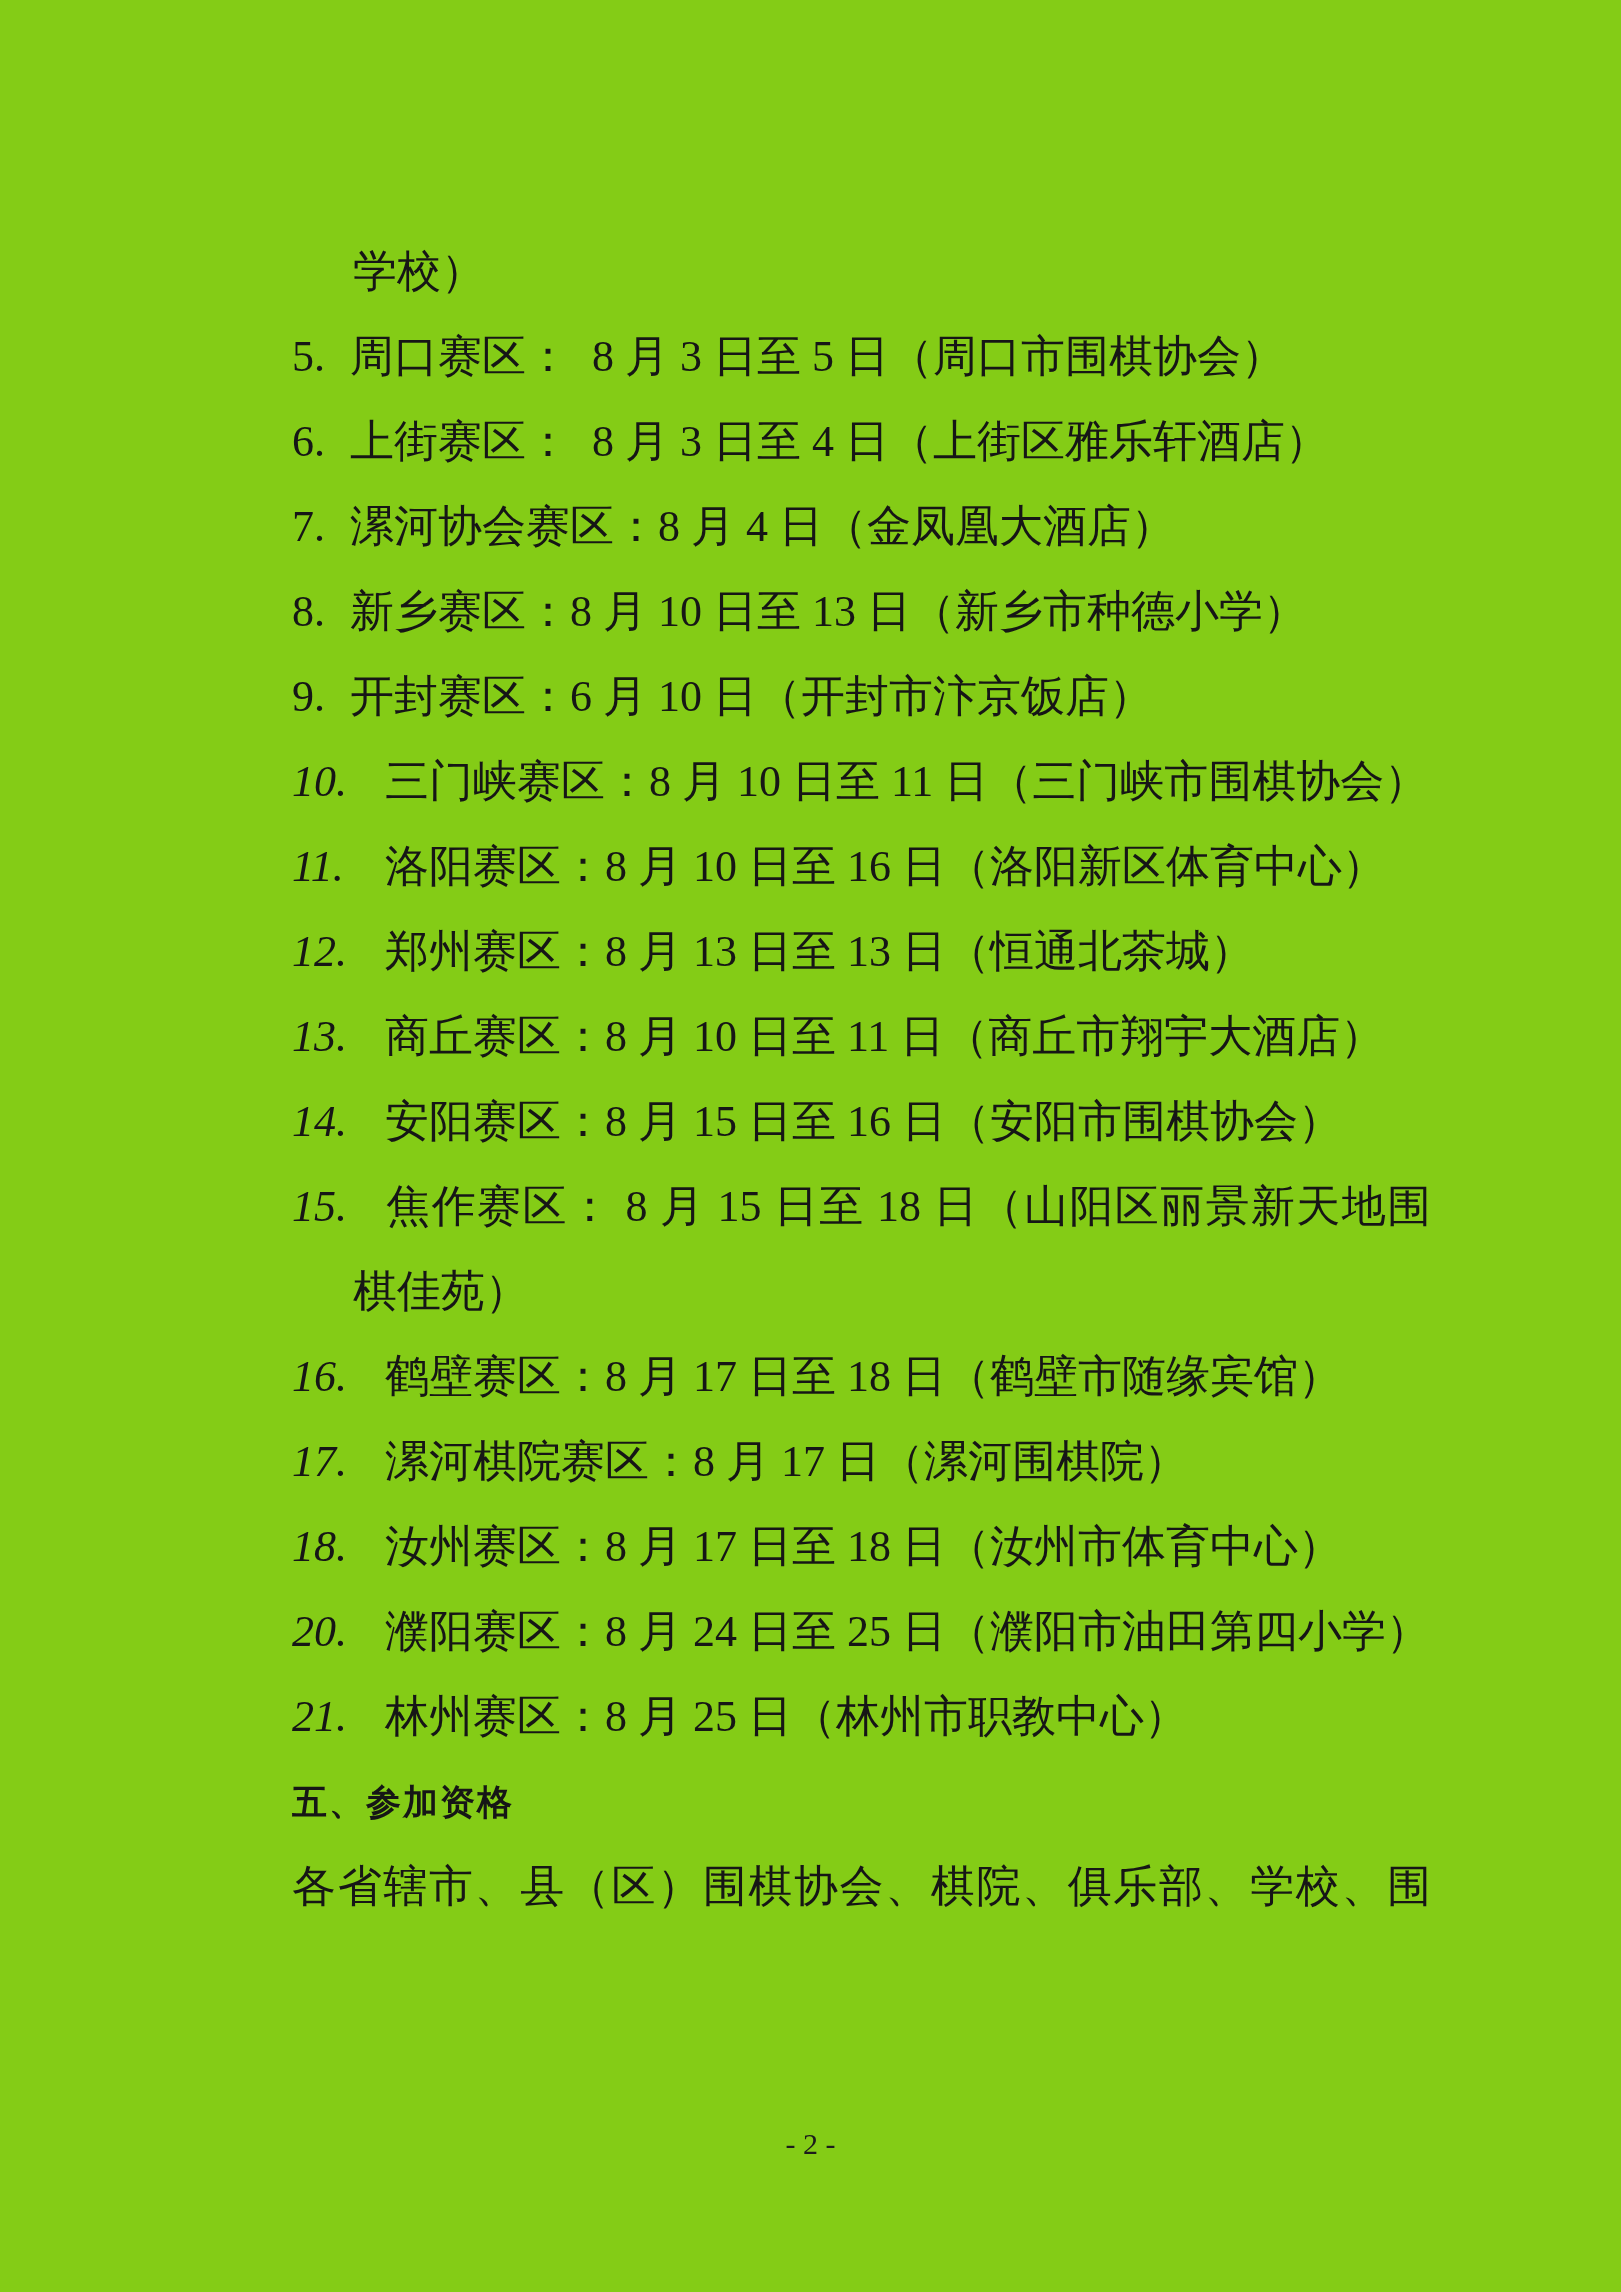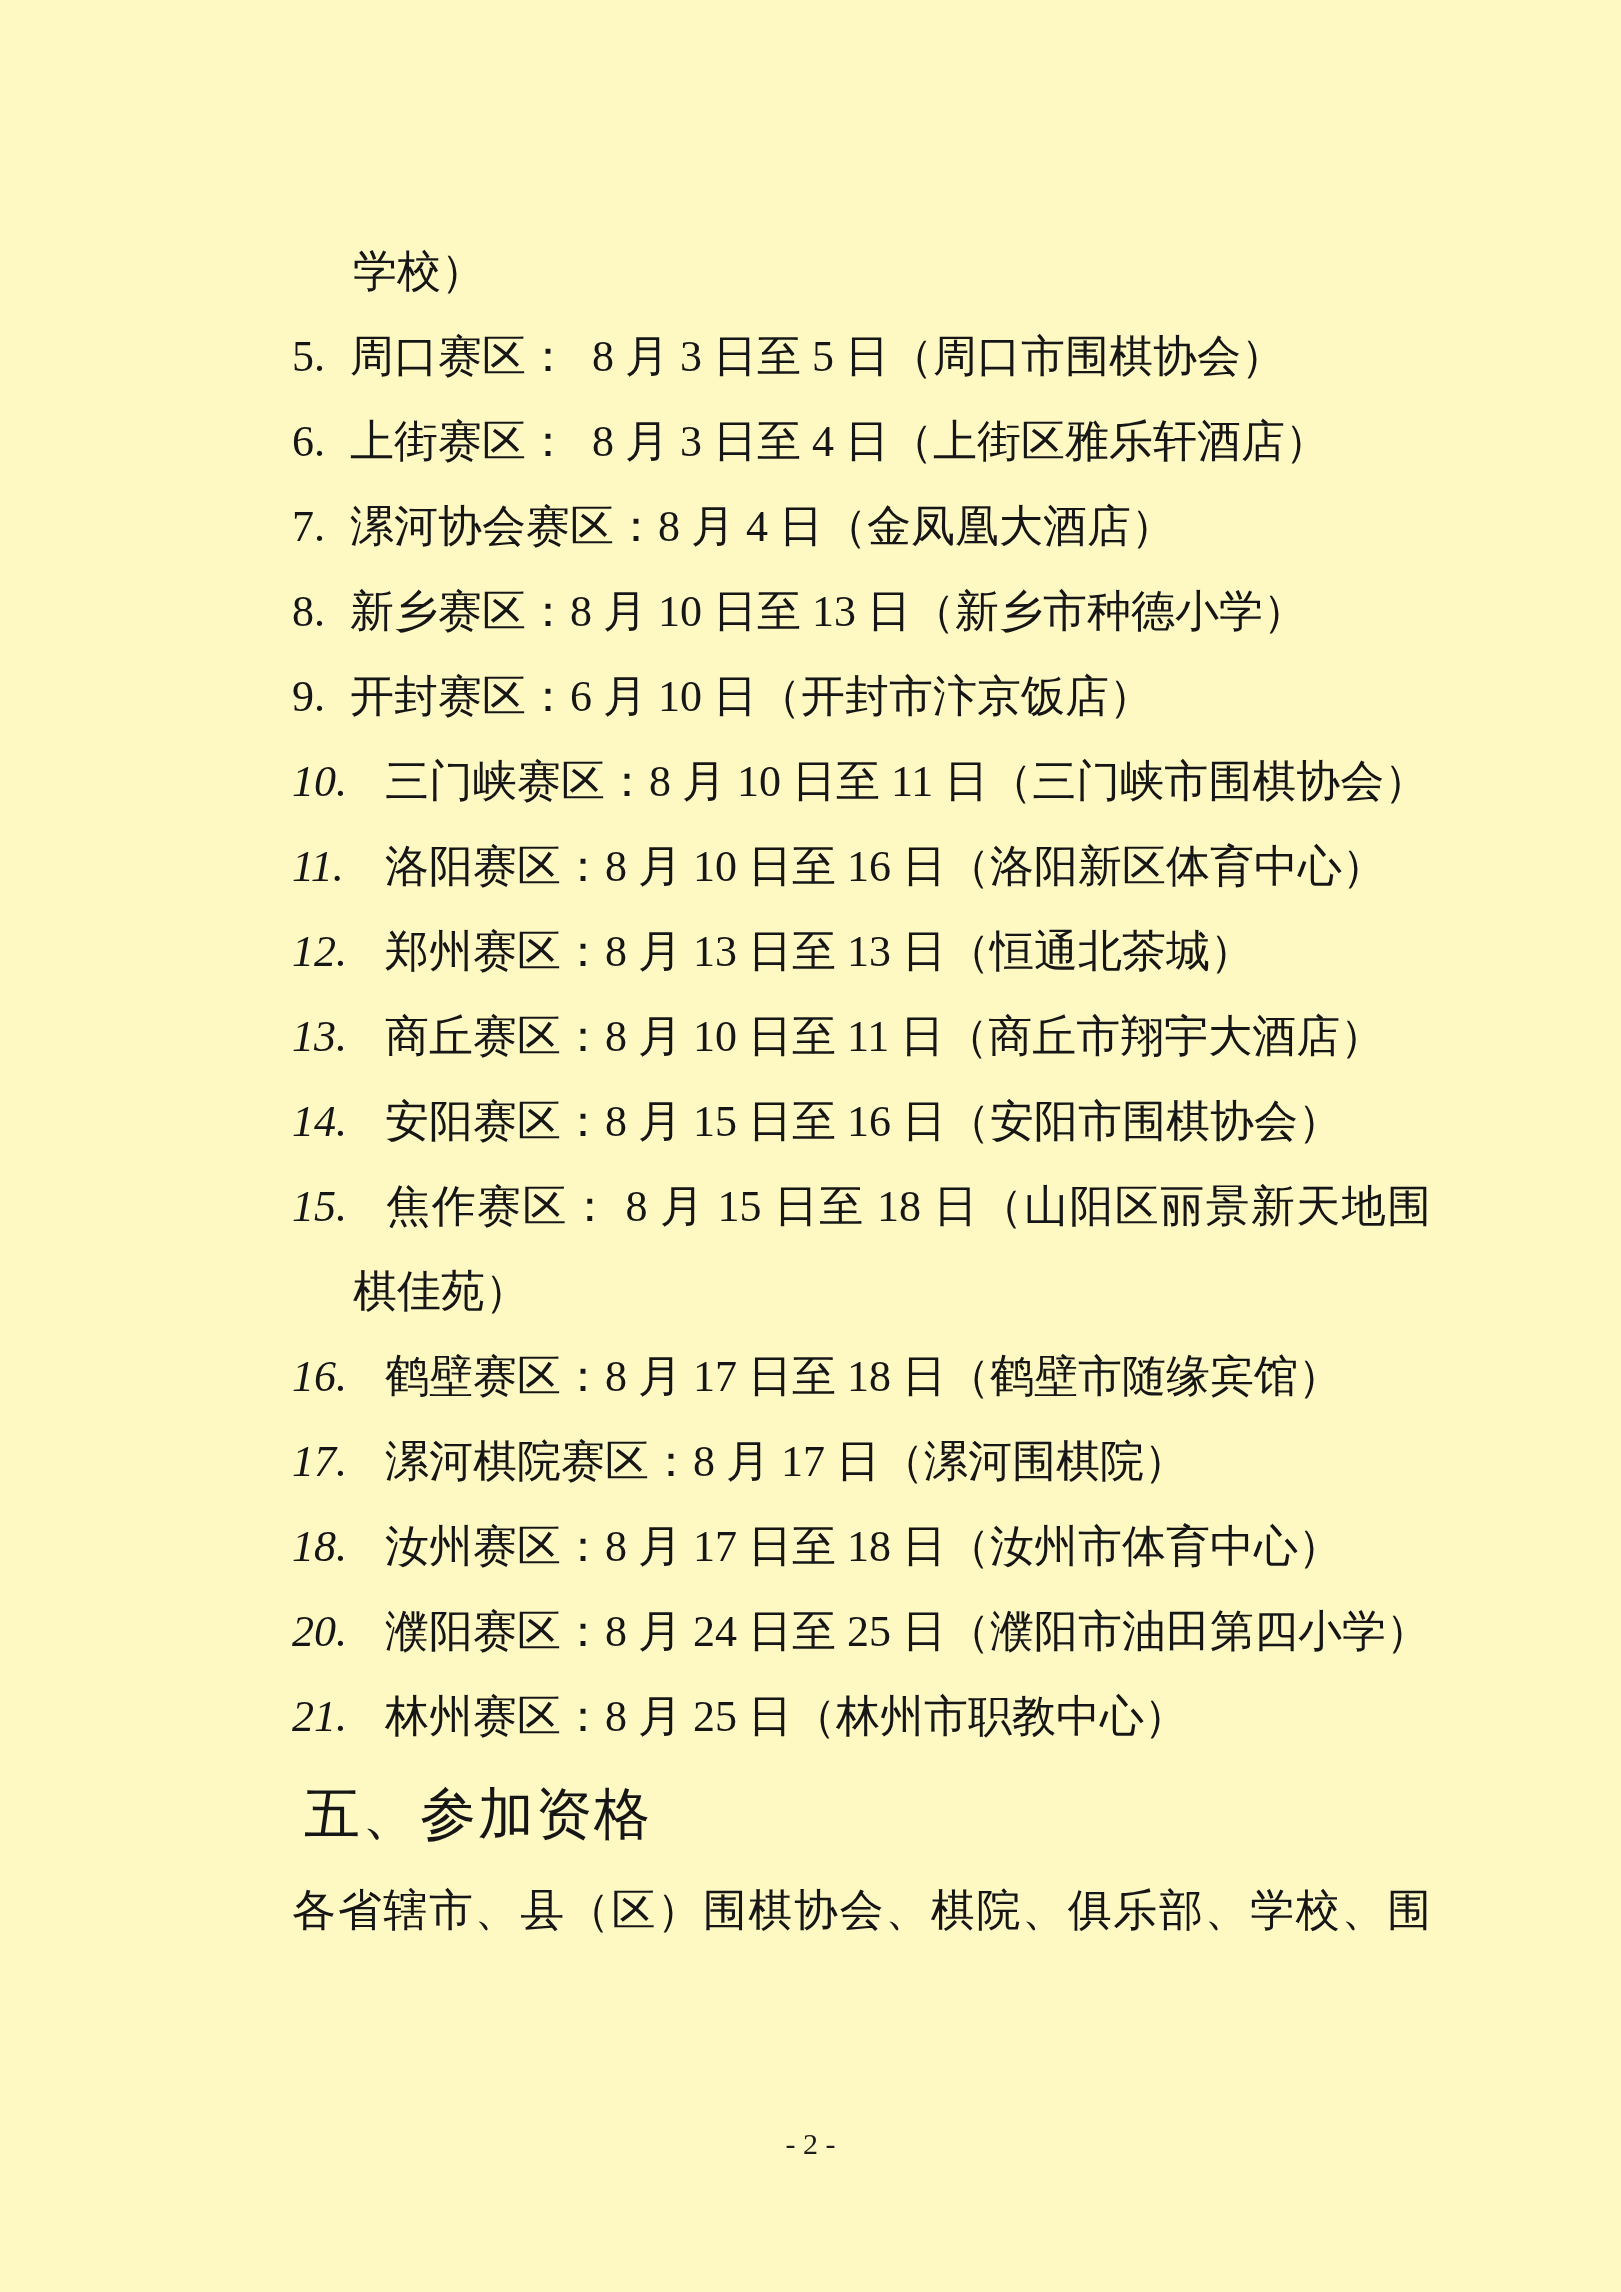--- a/index.html
+++ b/index.html
@@ -1,21 +1,21 @@
 <!DOCTYPE html>
 <html lang="zh"><head>
 <meta charset="utf-8">
 <style>
   html, body { margin: 0; padding: 0; background: #9a9a9a; }
   .page {
     position: relative;
     width: 1621px;
     height: 2293px;
     margin: 0 auto;
-    background: #fef9c3;
+    background: #84cc16;
     color: #161616;
     font-family: "Liberation Serif", serif;
     overflow: hidden;
   }
   .content {
     position: absolute;
     left: 292px;
     top: 229px;
     width: 1139px;
     font-size: 44px;
@@ -32,26 +32,26 @@
   }
   .num.d1 { width: 58px; }
   .num.d2 { width: 93px; font-style: italic; }
   .justify {
     white-space: normal;
     text-align: justify;
     text-align-last: justify;
     text-justify: inter-character;
   }
   .heading {
-    margin: 12px;
+    margin: 0;
     height: 85px;
     line-height: 85px;
     font-family: "Liberation Sans", sans-serif;
-    font-weight: 400;
-    font-size: 56px;
+    font-weight: 700;
+    font-size: 35px;
     letter-spacing: 2px;
   }
   .pageno {
     position: absolute;
     left: 0;
     right: 0;
     top: 2121px;
     text-align: center;
     font-size: 30px;
     line-height: 45px;

